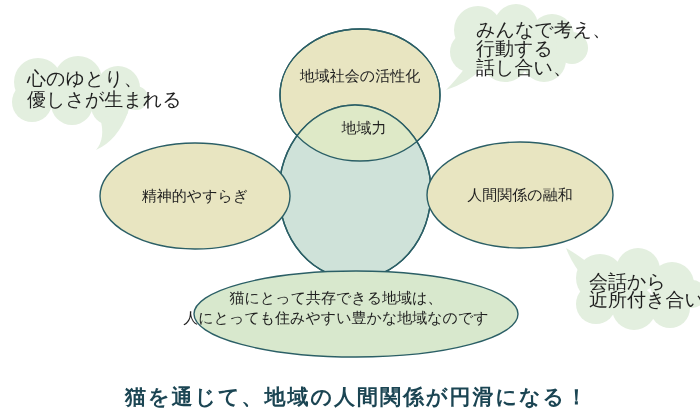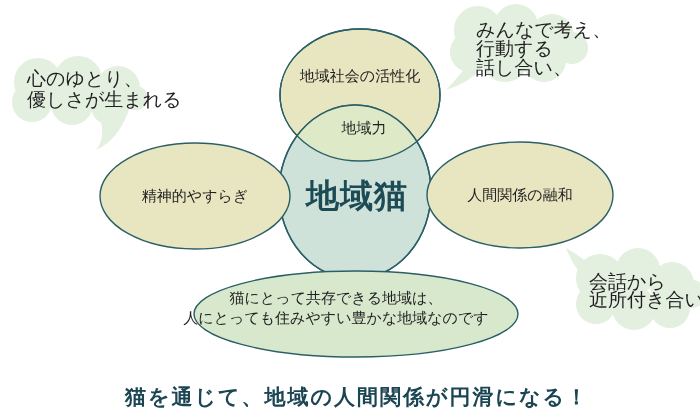--- a/index.html
+++ b/index.html
@@ -84,21 +84,20 @@
 
     <ellipse class="venn-shape" cx="356" cy="314" rx="162" ry="43" fill="#d8e8cd" stroke="#2b5f66"></ellipse>
     <ellipse class="venn-shape" cx="195" cy="196" rx="95" ry="53" fill="#e8e5c1" stroke="#2b5f66"></ellipse>
     <ellipse class="venn-shape" cx="520" cy="195" rx="93" ry="53" fill="#e8e5c1" stroke="#2b5f66"></ellipse>
   </svg>
 
   <div class="label" style="left:360px;top:76px;">地域社会の活性化</div>
 
   <div class="label" style="left:364px;top:128px;">地域力</div>
 
-  <div class="center-label" style="left:357px;top:196px;">地域猫</div>
 
   <div class="label" style="left:195px;top:196px;">精神的やすらぎ</div>
 
   <div class="label" style="left:520px;top:195px;">人間関係の融和</div>
 
   <div class="label" style="left:336px;top:308px;">
     <div>猫にとって共存できる地域は、</div>
     <div>人にとっても住みやすい豊かな地域なのです</div>
   </div>
 

